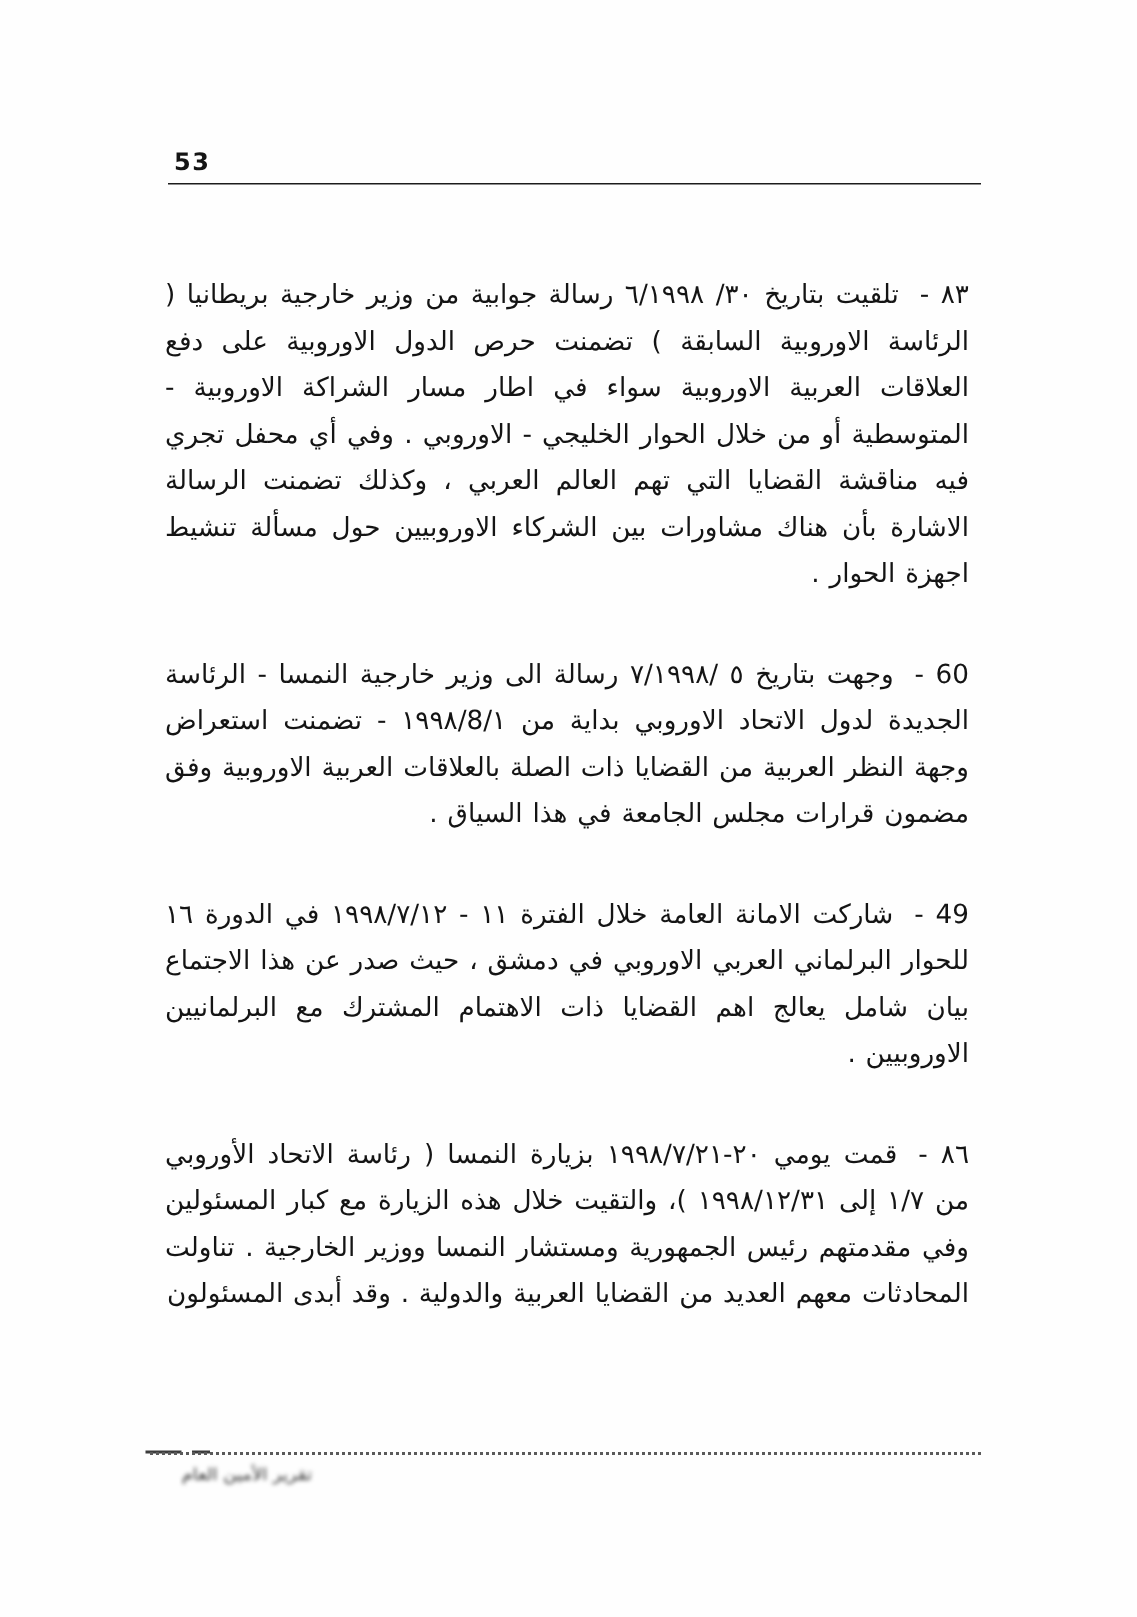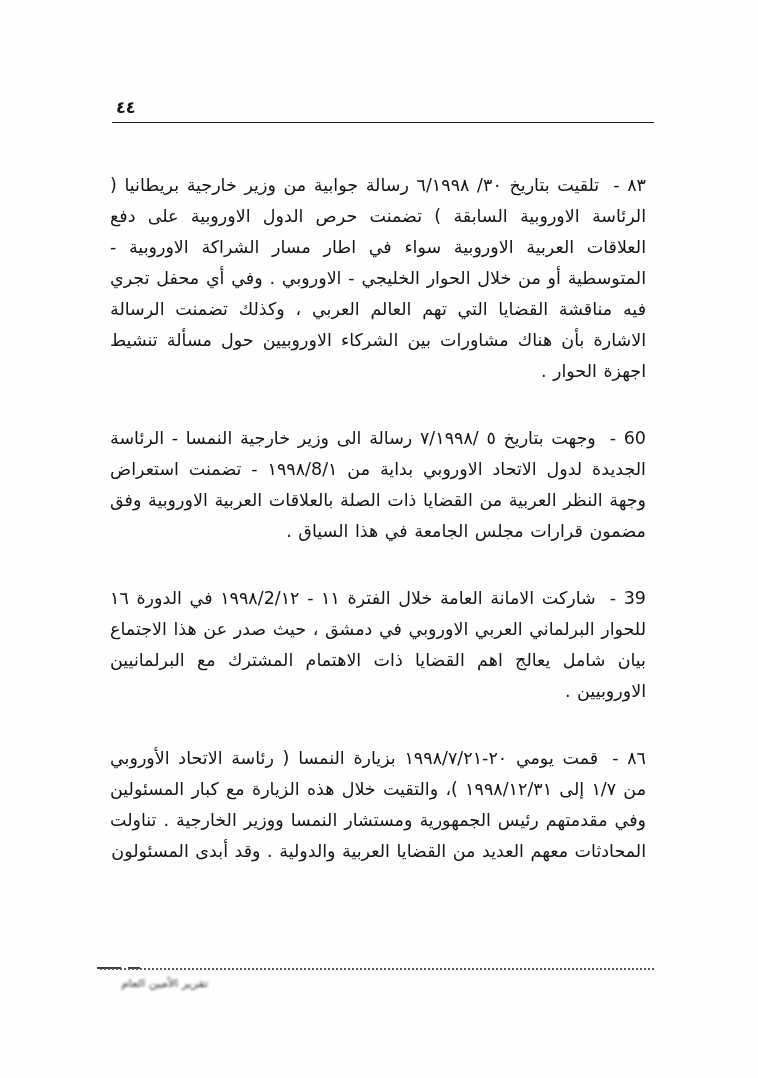--- a/index.html
+++ b/index.html
@@ -37,21 +37,21 @@
   }
   .header-rule {
     margin-top: 5px;
     border-top: 1.7px solid #1c1c1c;
     box-shadow: 0 2px 0 -1px rgba(0,0,0,0.25);
     height: 0;
   }
   
   .content {
     position: absolute;
-    top: 170px;
+    top: 182px;
     right: 112px;
     left: 110px;
     direction: rtl;
     text-align: justify;
   }
   p.para {
     margin: 0 0 36px 0;
     font-size: 17.5px;
     line-height: 31px;
     text-align: justify;
@@ -101,36 +101,36 @@
     transform: scaleY(0.92);
     white-space: nowrap;
   }
 </style>
 </head>
 <body>
 
 <div class="page">
 
   <div class="header">
-    <span class="page-number">٤٤</span>
+    <span class="page-number">53</span>
     <div class="header-rule"></div>
   </div>
 
   <div class="content">
 
     <p class="para">
       <span class="marker">٨٣ -</span><span>تلقيت بتاريخ ٣٠/ ٦/١٩٩٨ رسالة جوابية من وزير خارجية بريطانيا ( الرئاسة الاوروبية السابقة ) تضمنت حرص الدول الاوروبية على دفع العلاقات العربية الاوروبية سواء في اطار مسار الشراكة الاوروبية - المتوسطية أو من خلال الحوار الخليجي - الاوروبي . وفي أي محفل تجري فيه مناقشة القضايا التي تهم العالم العربي ، وكذلك تضمنت الرسالة الاشارة بأن هناك مشاورات بين الشركاء الاوروبيين حول مسألة تنشيط اجهزة الحوار .</span>
     </p>
 
     <p class="para">
       <span class="marker">60 -</span><span>وجهت بتاريخ ٥ /٧/١٩٩٨ رسالة الى وزير خارجية النمسا - الرئاسة الجديدة لدول الاتحاد الاوروبي بداية من ١٩٩٨/8/١ - تضمنت استعراض وجهة النظر العربية من القضايا ذات الصلة بالعلاقات العربية الاوروبية وفق مضمون قرارات مجلس الجامعة في هذا السياق .</span>
     </p>
 
     <p class="para">
-      <span class="marker">39 -</span><span>شاركت الامانة العامة خلال الفترة ١١ - ١٩٩٨/2/١٢ في الدورة ١٦ للحوار البرلماني العربي الاوروبي في دمشق ، حيث صدر عن هذا الاجتماع بيان شامل يعالج اهم القضايا ذات الاهتمام المشترك مع البرلمانيين الاوروبيين .</span>
+      <span class="marker">49 -</span><span>شاركت الامانة العامة خلال الفترة ١١ - ١٩٩٨/٧/١٢ في الدورة ١٦ للحوار البرلماني العربي الاوروبي في دمشق ، حيث صدر عن هذا الاجتماع بيان شامل يعالج اهم القضايا ذات الاهتمام المشترك مع البرلمانيين الاوروبيين .</span>
     </p>
 
     <p class="para">
       <span class="marker">٨٦ -</span><span>قمت يومي ٢٠-١٩٩٨/٧/٢١ بزيارة النمسا ( رئاسة الاتحاد الأوروبي من ١/٧ إلى ١٩٩٨/١٢/٣١ )، والتقيت خلال هذه الزيارة مع كبار المسئولين وفي مقدمتهم رئيس الجمهورية ومستشار النمسا ووزير الخارجية . تناولت المحادثات معهم العديد من القضايا العربية والدولية . وقد أبدى المسئولون</span>
     </p>
 
   </div>
 
   <div class="footer-dash"></div>
   <div class="footer-dash2"></div>

